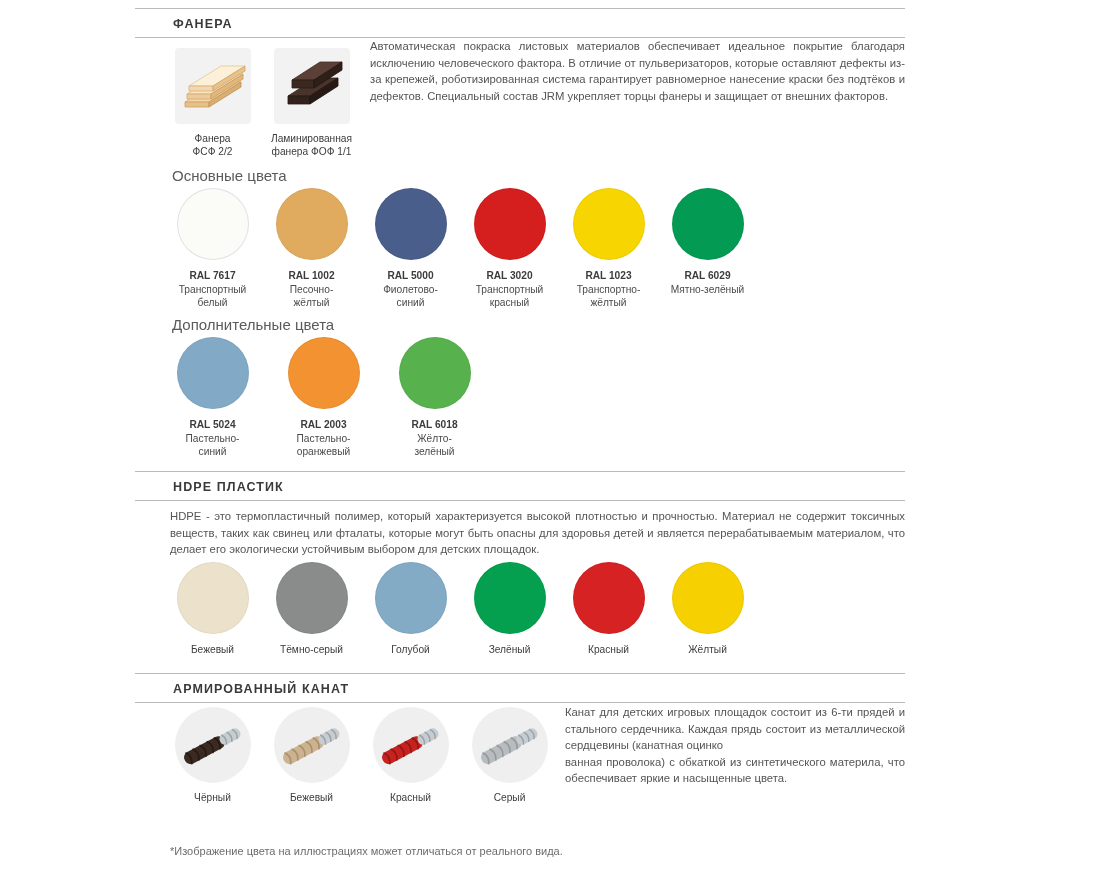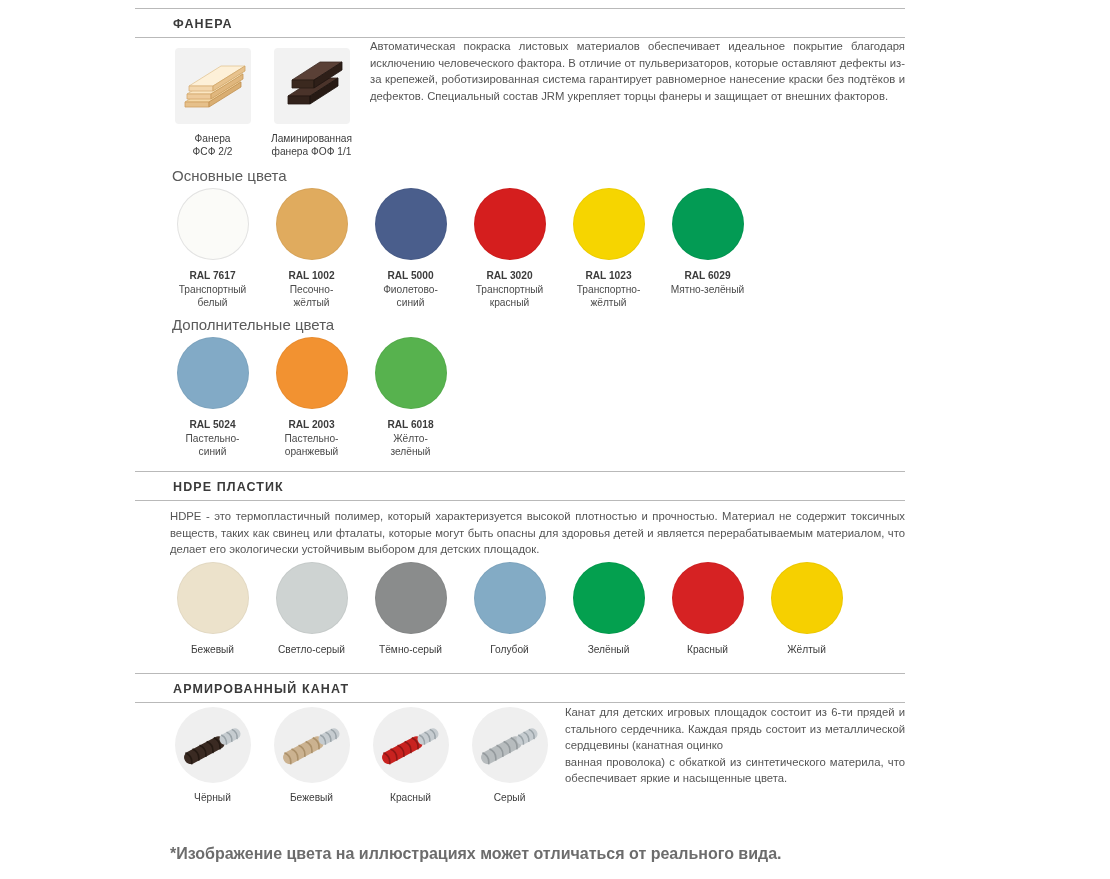--- a/index.html
+++ b/index.html
@@ -88,23 +88,22 @@
   
   .rope-plate {
     width: 76px; height: 76px; border-radius: 50%;
     background: #efefef;
     display: flex; align-items: center; justify-content: center;
     overflow: hidden;
   }
 
   .footnote {
     position: absolute;
-    font-size: 16px;
+    font-size: 11px;
     color: #6c6c6c;
-    font-weight: bold;
   }
 </style>
 </head>
 <body>
 
 <div class="page">
 
   <div class="section-head" style="top:8px;">
     <span class="title">ФАНЕРА</span>
   </div>
@@ -184,21 +183,21 @@
     </div>
     <div class="swatch">
       <div class="dot" style="background:#039b54;"></div>
       <div class="cap code">RAL 6029</div>
       <div class="cap sub">Мятно-зелёный</div>
     </div>
   </div>
 
   <div class="group-label" style="top:316px; left:172px;">Дополнительные цвета</div>
 
-  <div class="swatch-row" style="top:337px; left:163px;">
+  <div class="swatch-row" style="top:337px; left:163px;gap:12px;">
     <div class="swatch">
       <div class="dot" style="background:#82aac6;"></div>
       <div class="cap code">RAL 5024</div>
       <div class="cap sub">Пастельно-
 синий</div>
     </div>
     <div class="swatch">
       <div class="dot" style="background:#f29231;"></div>
       <div class="cap code">RAL 2003</div>
       <div class="cap sub">Пастельно-
@@ -215,24 +214,20 @@
   <div class="section-head" style="top:471px;">
     <span class="title">HDPE ПЛАСТИК</span>
   </div>
 
   <div class="para" style="top:508px; left:170px; width:735px;">HDPE - это термопластичный полимер, который характеризуется высокой плотностью и прочностью. Материал не содержит токсичных веществ, таких как свинец или фталаты, которые могут быть опасны для здоровья детей и является перерабатываемым материалом, что делает его экологически устойчивым выбором для детских площадок.</div>
 
   <div class="swatch-row" style="top:562px; left:163px;">
     <div class="swatch">
       <div class="dot" style="background:#ece2cb;"></div>
       <div class="cap">Бежевый</div>
-    </div>
-    <div class="swatch">
-      <div class="dot" style="background:#ced3d2;"></div>
-      <div class="cap">Светло-серый</div>
     </div>
     <div class="swatch">
       <div class="dot" style="background:#8a8c8c;"></div>
       <div class="cap">Тёмно-серый</div>
     </div>
     <div class="swatch">
       <div class="dot" style="background:#83abc5;"></div>
       <div class="cap">Голубой</div>
     </div>
     <div class="swatch">

